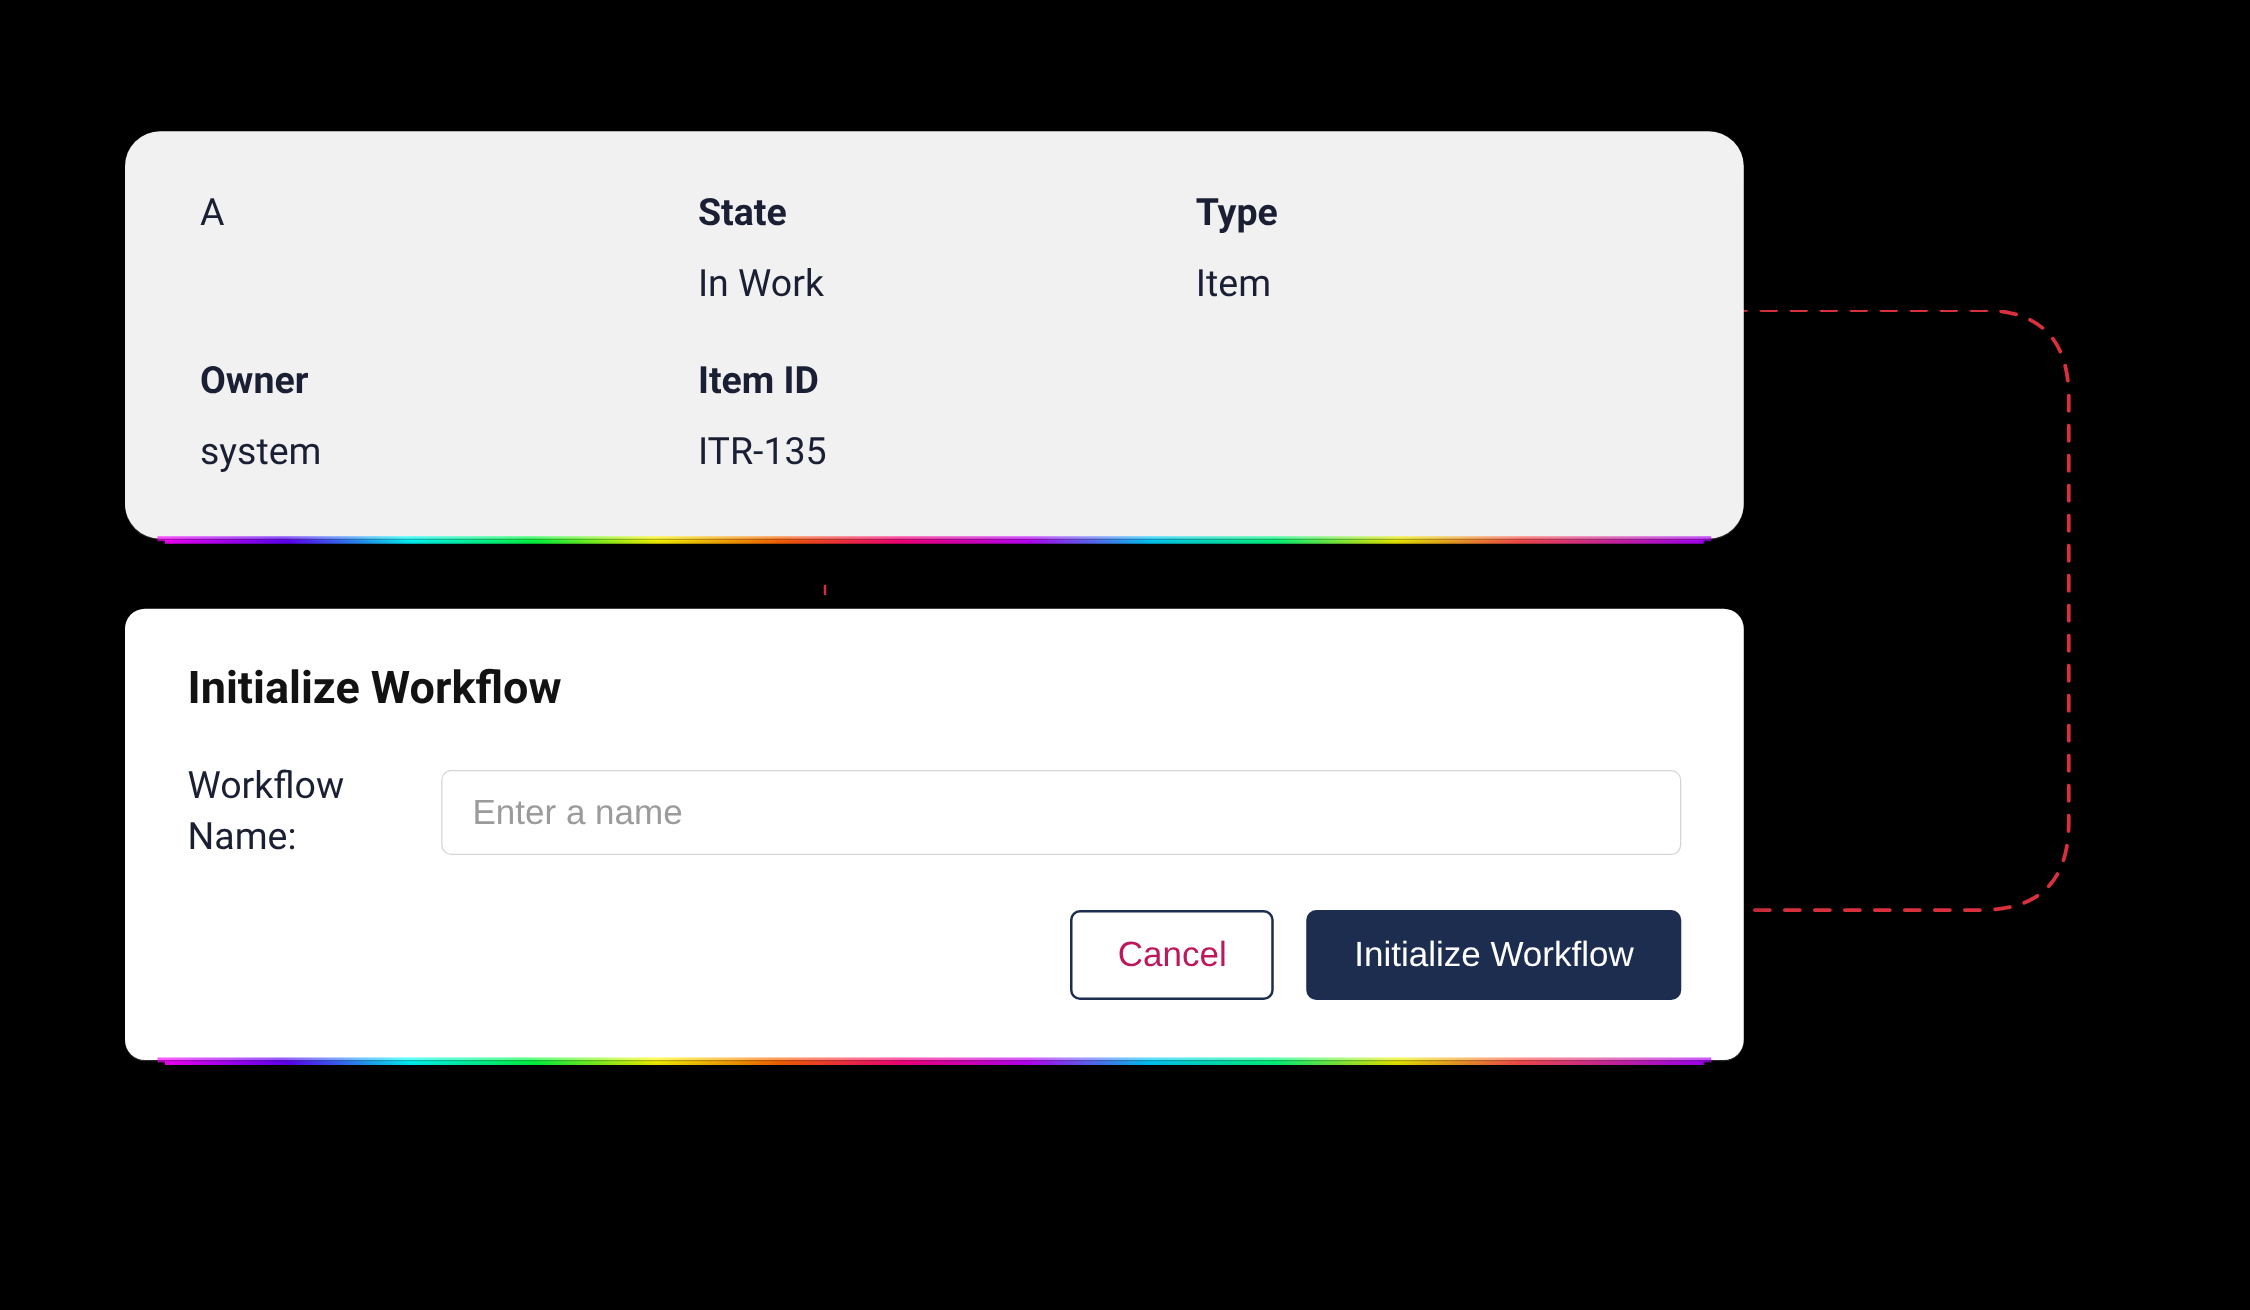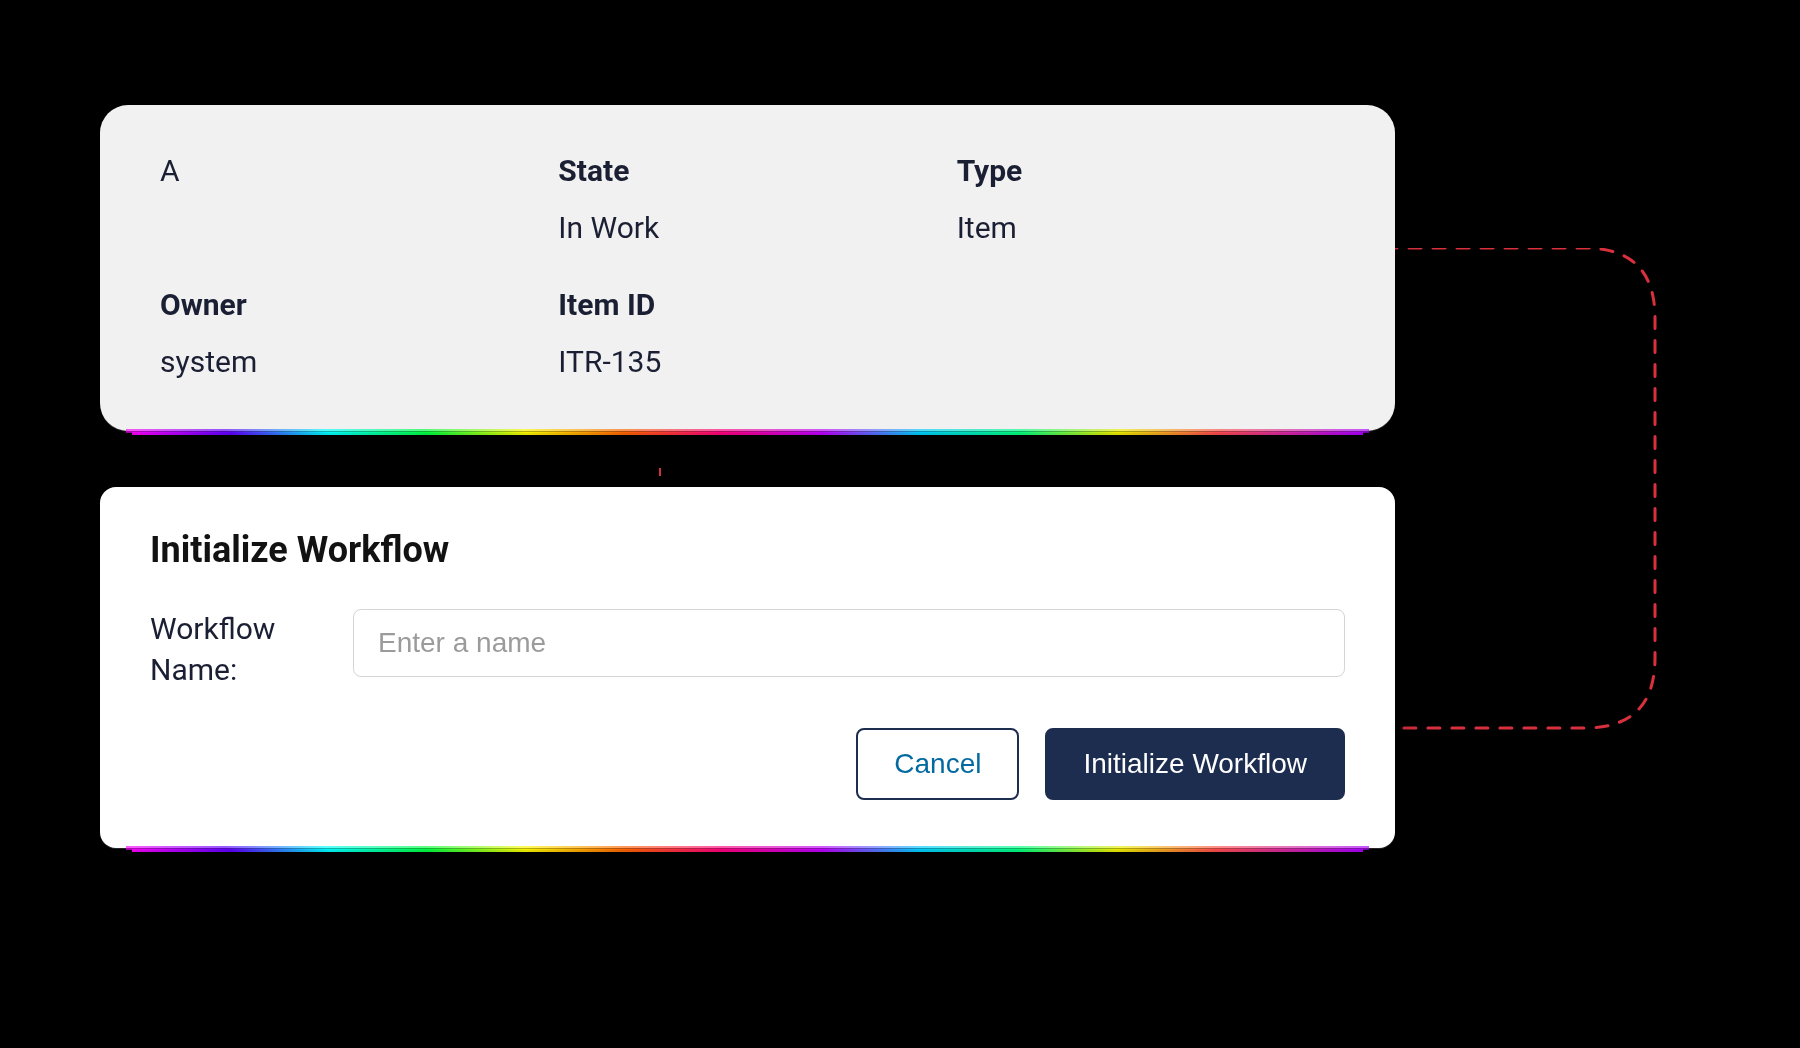--- a/index.html
+++ b/index.html
@@ -69,21 +69,21 @@
     
     .modal-title {
       font-size: 36px;
       font-weight: 700;
       color: #121212;
       margin-bottom: 38px;
     }
     
     .form-row {
       display: flex;
-      align-items: flex-start;
+      align-items: center;
       gap: 28px;
       margin-bottom: 38px;
     }
     
     .form-label {
       font-size: 30px;
       font-weight: 400;
       color: #1a1f33;
       width: 175px;
       line-height: 1.35;
@@ -119,21 +119,21 @@
       font-weight: 500;
       cursor: pointer;
       display: flex;
       align-items: center;
       justify-content: center;
     }
     
     .btn-secondary {
       background: #ffffff;
       border: 2px solid #1d2d50;
-      color: #0369a1;
+      color: #be185d;
       text-align: center;
     }
     
     .btn-primary {
       background: #1d2d50;
       border: 2px solid #1d2d50;
       color: #ffffff;
     }
     
     .connector-svg {

